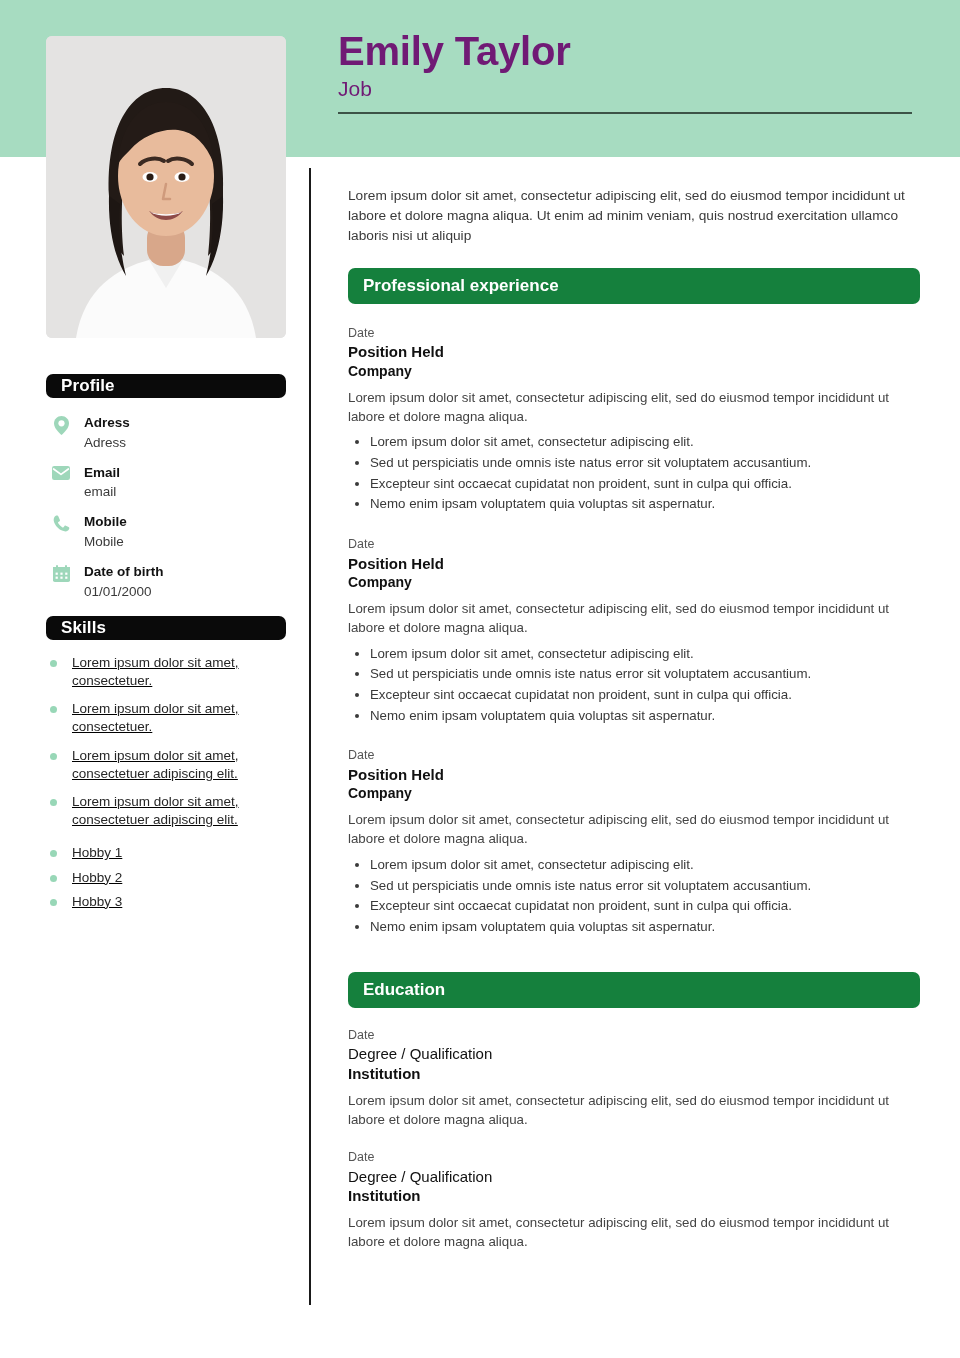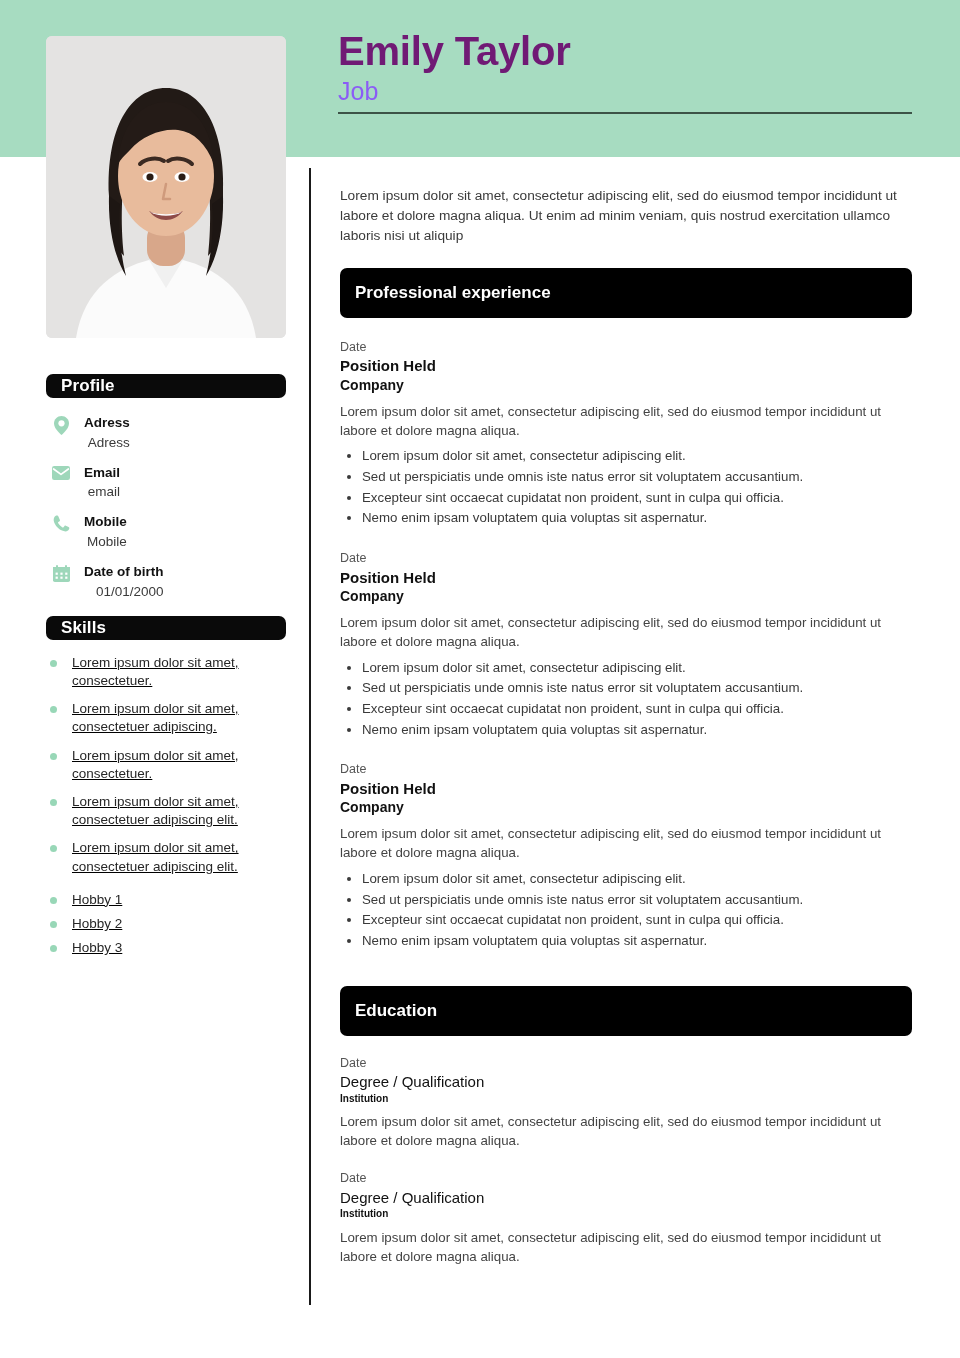--- a/index.html
+++ b/index.html
@@ -35,23 +35,23 @@
 
   #full-name {
     font-size: 40px;
     font-weight: 700;
     color: #701a75;
     letter-spacing: -0.2px;
     line-height: 1.16;
   }
 
   #job-title {
-    font-size: 25px;
+    font-size: 21px;
     font-weight: 400;
-    color: #8b5cf6;
+    color: #701a75;
     margin-top: 2px;
     line-height: 1.2;
   }
 
   #header-rule {
     position: absolute;
     left: 338px; top: 112px;
     width: 574px; height: 2px;
     background: #3d5347;
   }
@@ -97,21 +97,20 @@
     font-weight: 700;
     letter-spacing: 0.1px;
   }
 
   
   .contact-row {
     display: flex;
     align-items: flex-start;
     margin-bottom: 10px;
     padding-left: 4px;
-    text-align: right;
   }
   .contact-icon {
     width: 22px;
     min-width: 22px;
     margin-right: 12px;
     padding-top: 4px;
     display: flex;
     justify-content: center;
   }
   .contact-text { line-height: 1.24; }
@@ -147,35 +146,35 @@
     color: #262626;
     line-height: 1.35;
   }
 
   .sidebar-block { margin-top: 15px; }
   .sidebar-block.first { margin-top: 0; }
 
   
   #main-column {
     position: absolute;
-    left: 340px; top: 186px;
+    left: 348px; top: 186px;
     width: 572px;
   }
 
   #summary-paragraph {
     font-size: 13.7px;
     color: #3a3a3a;
     line-height: 1.45;
     margin-bottom: 22px;
   }
 
   .main-section-bar {
-    background: #000000;
+    background: #15803d;
     border-radius: 7px;
-    height: 50px;
+    height: 36px;
     display: flex;
     align-items: center;
     padding-left: 15px;
   }
   .main-section-bar-label {
     color: #ffffff;
     font-size: 17px;
     font-weight: 700;
   }
 
@@ -215,21 +214,21 @@
 
   #education-section { margin-top: 34px; }
   .edu-entry { margin-top: 18px; }
   .edu-degree {
     font-size: 15px;
     font-weight: 400;
     color: #111111;
     line-height: 1.3;
   }
   .edu-institution {
-    font-size: 10px;
+    font-size: 15px;
     font-weight: 700;
     color: #111111;
     line-height: 1.35;
   }
 </style>
 </head>
 <body>
 
 <div id="resume-page">
 
@@ -350,24 +349,20 @@
       <div class="section-bar">
         <span class="section-bar-label">Skills</span>
       </div>
       <ul class="side-list">
         <li>
             <span class="side-dot"></span>
             <span class="side-item-text">Lorem ipsum dolor sit amet, consectetuer.</span>
           </li>
         <li>
             <span class="side-dot"></span>
-            <span class="side-item-text">Lorem ipsum dolor sit amet, consectetuer adipiscing.</span>
-          </li>
-        <li>
-            <span class="side-dot"></span>
             <span class="side-item-text">Lorem ipsum dolor sit amet, consectetuer.</span>
           </li>
         <li>
             <span class="side-dot"></span>
             <span class="side-item-text">Lorem ipsum dolor sit amet, consectetuer adipiscing elit.</span>
           </li>
         <li>
             <span class="side-dot"></span>
             <span class="side-item-text">Lorem ipsum dolor sit amet, consectetuer adipiscing elit.</span>
           </li>

